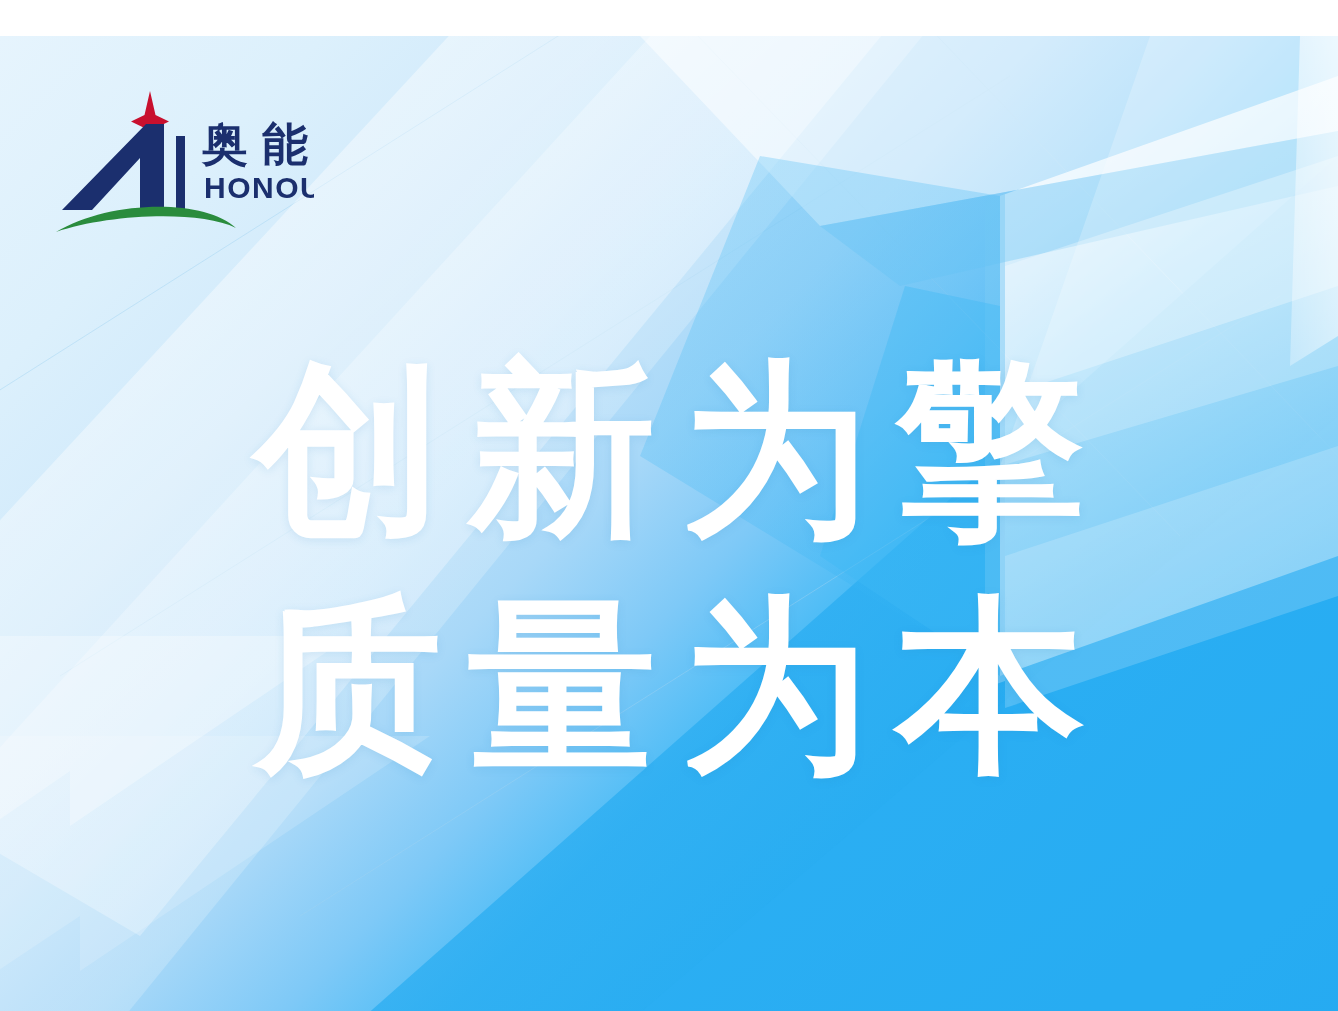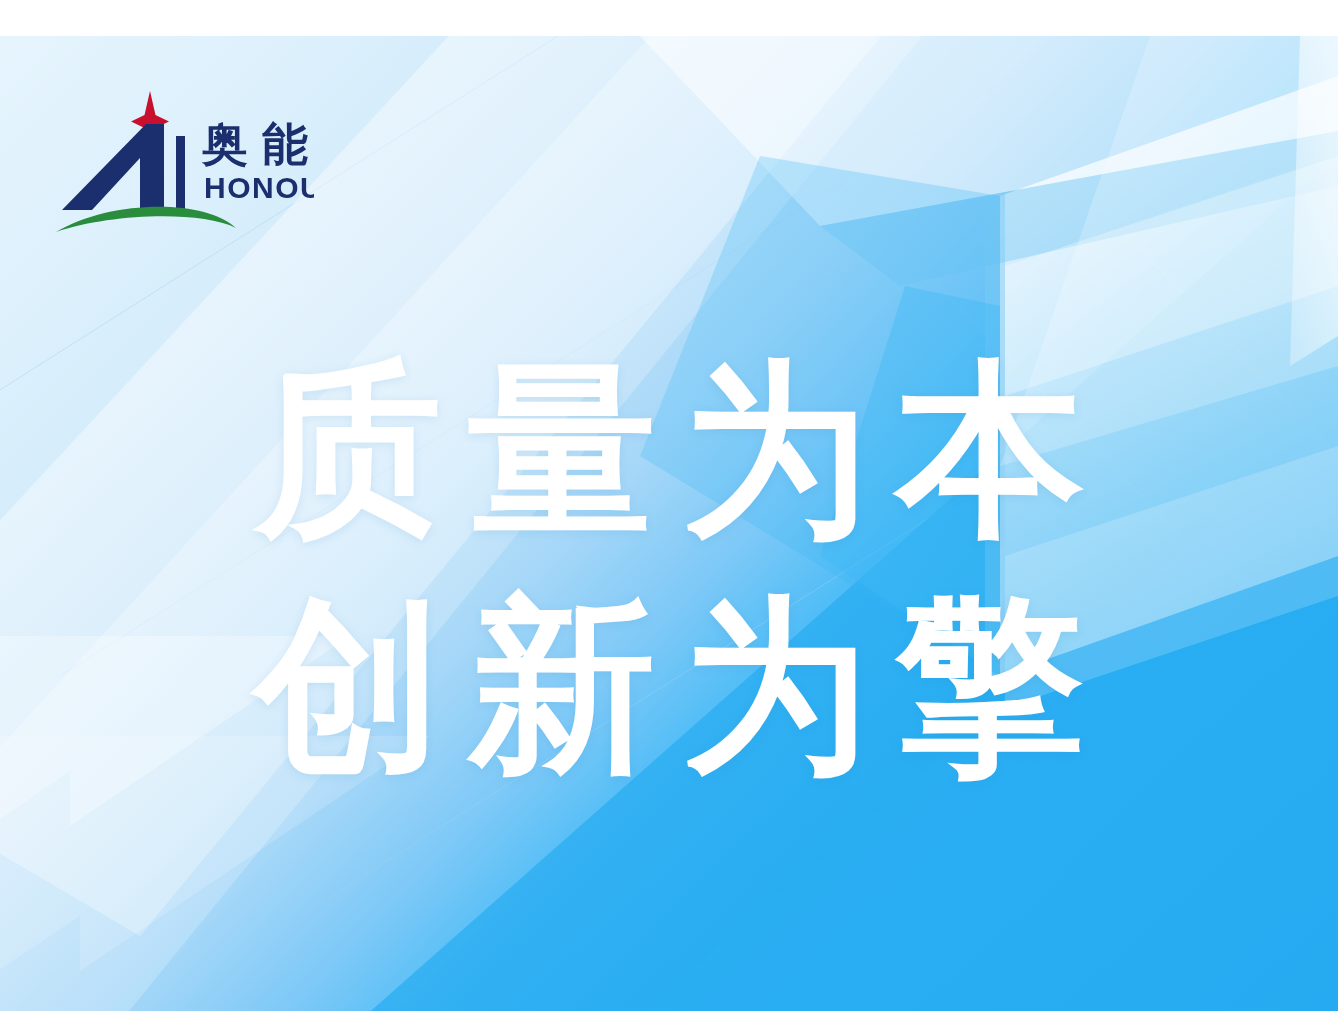--- a/index.html
+++ b/index.html
@@ -127,17 +127,17 @@
 
       <path d="M 2 144 C 55 112 150 110 182 140 C 145 122 55 126 2 144 Z" fill="#2a8c3d"></path>
 
       <text x="148" y="72" font-family="'DejaVu Sans','Liberation Sans',sans-serif" font-size="46" font-weight="700" fill="#1b2f6e" letter-spacing="14">奥能</text>
 
       <text x="150" y="110" font-family="'Liberation Sans','DejaVu Sans',sans-serif" font-size="30" font-weight="700" fill="#1b2f6e" letter-spacing="1.5">HONOUR</text>
     </svg>
   </div>
 
   <div class="headline">
+    <span class="line">创新为擎</span>
     <span class="line">质量为本</span>
-    <span class="line">创新为擎</span>
   </div>
 
 </div>
 
 </body></html>

